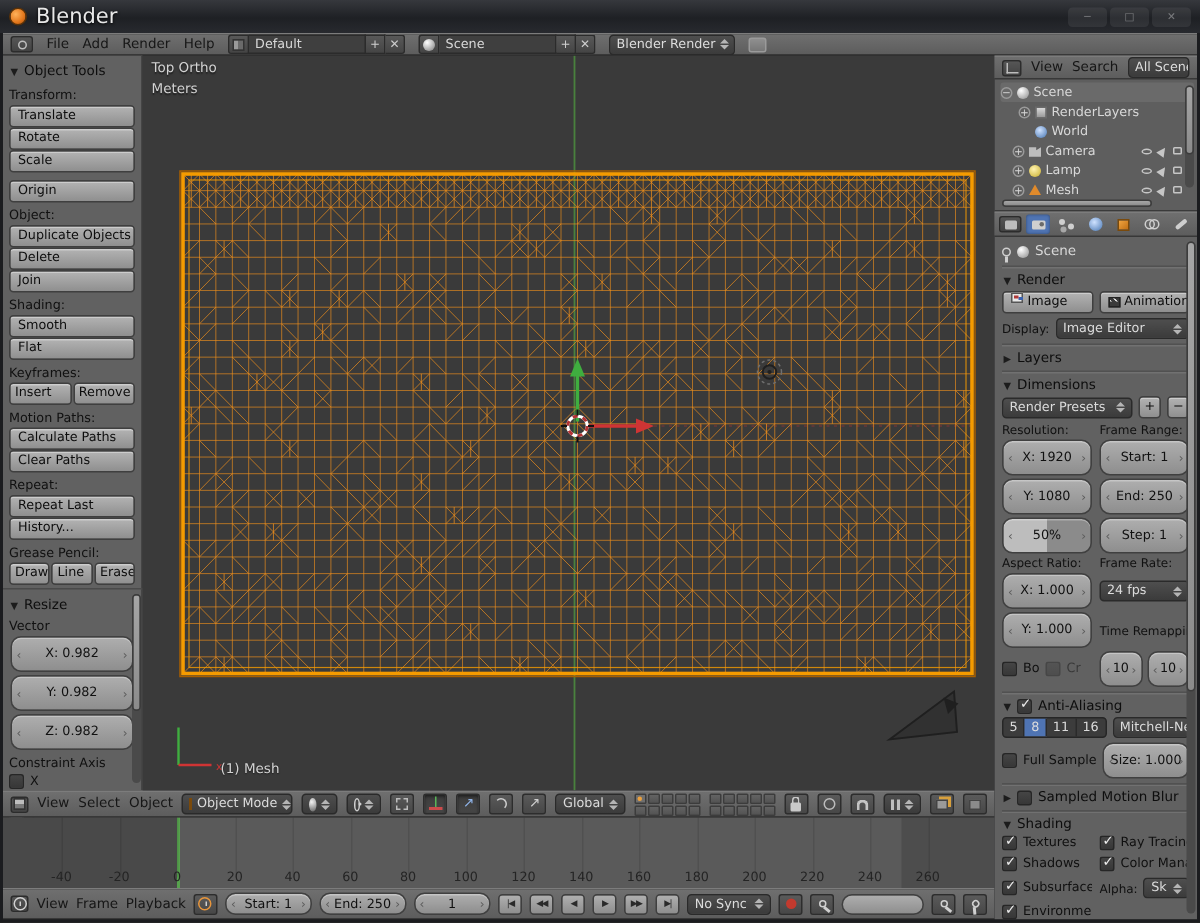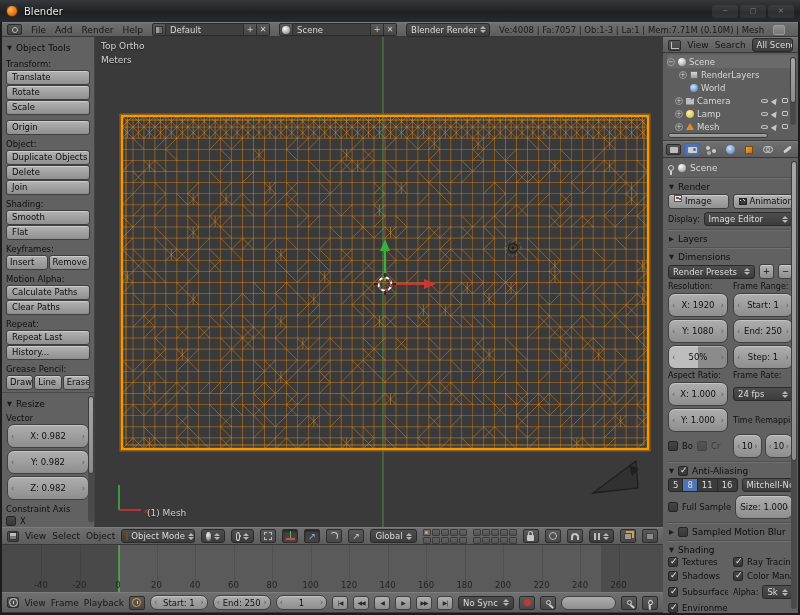--- a/index.html
+++ b/index.html
@@ -6,21 +6,21 @@
   html,body { width:800px; height:615px; overflow:hidden; }
   body { position:relative; background:#141517; font-family:"DejaVu Sans",sans-serif; font-size:10px; color:#111; }
   .abs { position:absolute; }
 
   
   #titlebar { left:0; top:0; width:800px; height:22px;
     background:linear-gradient(#36383d,#1e2024 55%,#282a2f); color:#e8e8e8;
     display:flex; align-items:center; padding:0 6px; gap:6px; }
   #titlebar .blicon { width:12px; height:12px; border-radius:6px;
     background:radial-gradient(circle at 35% 35%, #ffb25a, #e2761b 60%, #a34d0e); border:1px solid #5a3208; }
-  #titlebar .ttl { font-size:10px; text-shadow:0 1px 2px #000; }
+  #titlebar .ttl { font-size:14px; text-shadow:0 1px 2px #000; }
   .winbtns { margin-left:auto; display:flex; gap:2px; }
   .winbtn { width:26px; height:13px; border-radius:3px; background:rgba(255,255,255,.07);
     color:rgba(255,255,255,.35); font-size:7px; display:flex; align-items:center; justify-content:center; }
   #frame-edge { left:0; top:22px; width:800px; height:593px; border:2px solid #1b1c1f; border-top:none; pointer-events:none; z-index:50; }
 
   
   .hdr { background:linear-gradient(#6f6f6f,#5d5d5d); border-top:1px solid #7c7c7c; border-bottom:1px solid #383838;
     display:flex; align-items:center; gap:7px; padding:0 5px; color:#161616; }
   .menu-txt { font-size:9px; color:#161616; }
   .ddark { background:linear-gradient(#4e4e4e,#3b3b3b); border:1px solid #2a2a2a; border-radius:3px;
@@ -217,21 +217,20 @@
         <div style="width:8px;height:8px;border-radius:50%;background:radial-gradient(circle at 35% 30%,#fff,#7a7a7a)"></div>
       </div>
     <div class="cfield">Scene</div>
     <div class="cbtn">+</div>
     <div class="cbtn">✕</div>
   </div>
   <div class="ddark" style="width:84px">
     <span>Blender Render</span>
       <span class="ud"></span>
   </div>
-  <span id="stats">Ve:4008 | Fa:7057 | Ob:1-3 | La:1 | Mem:7.71M (0.10M) | Mesh</span>
   <div class="minilogo"></div>
 </div>
 
 <div class="abs" id="toolshelf">
   <div class="sect">
       <span>Object Tools</span>
     </div>
   <div class="lbl">Transform:</div>
   <div class="btn">Translate</div>
   <div class="btn">Rotate</div>
@@ -243,21 +242,21 @@
   <div class="btn">Delete</div>
   <div class="btn">Join</div>
   <div class="lbl">Shading:</div>
   <div class="btn">Smooth</div>
   <div class="btn">Flat</div>
   <div class="lbl">Keyframes:</div>
   <div class="btnrow">
     <div class="btn">Insert</div>
     <div class="btn">Remove</div>
   </div>
-  <div class="lbl">Motion Alpha:</div>
+  <div class="lbl">Motion Paths:</div>
   <div class="btn">Calculate Paths</div>
   <div class="btn">Clear Paths</div>
   <div class="lbl">Repeat:</div>
   <div class="btn">Repeat Last</div>
   <div class="btn">History...</div>
   <div class="lbl">Grease Pencil:</div>
   <div class="btnrow">
     <div class="btn">Draw</div>
     <div class="btn">Line</div>
     <div class="btn">Erase</div>

